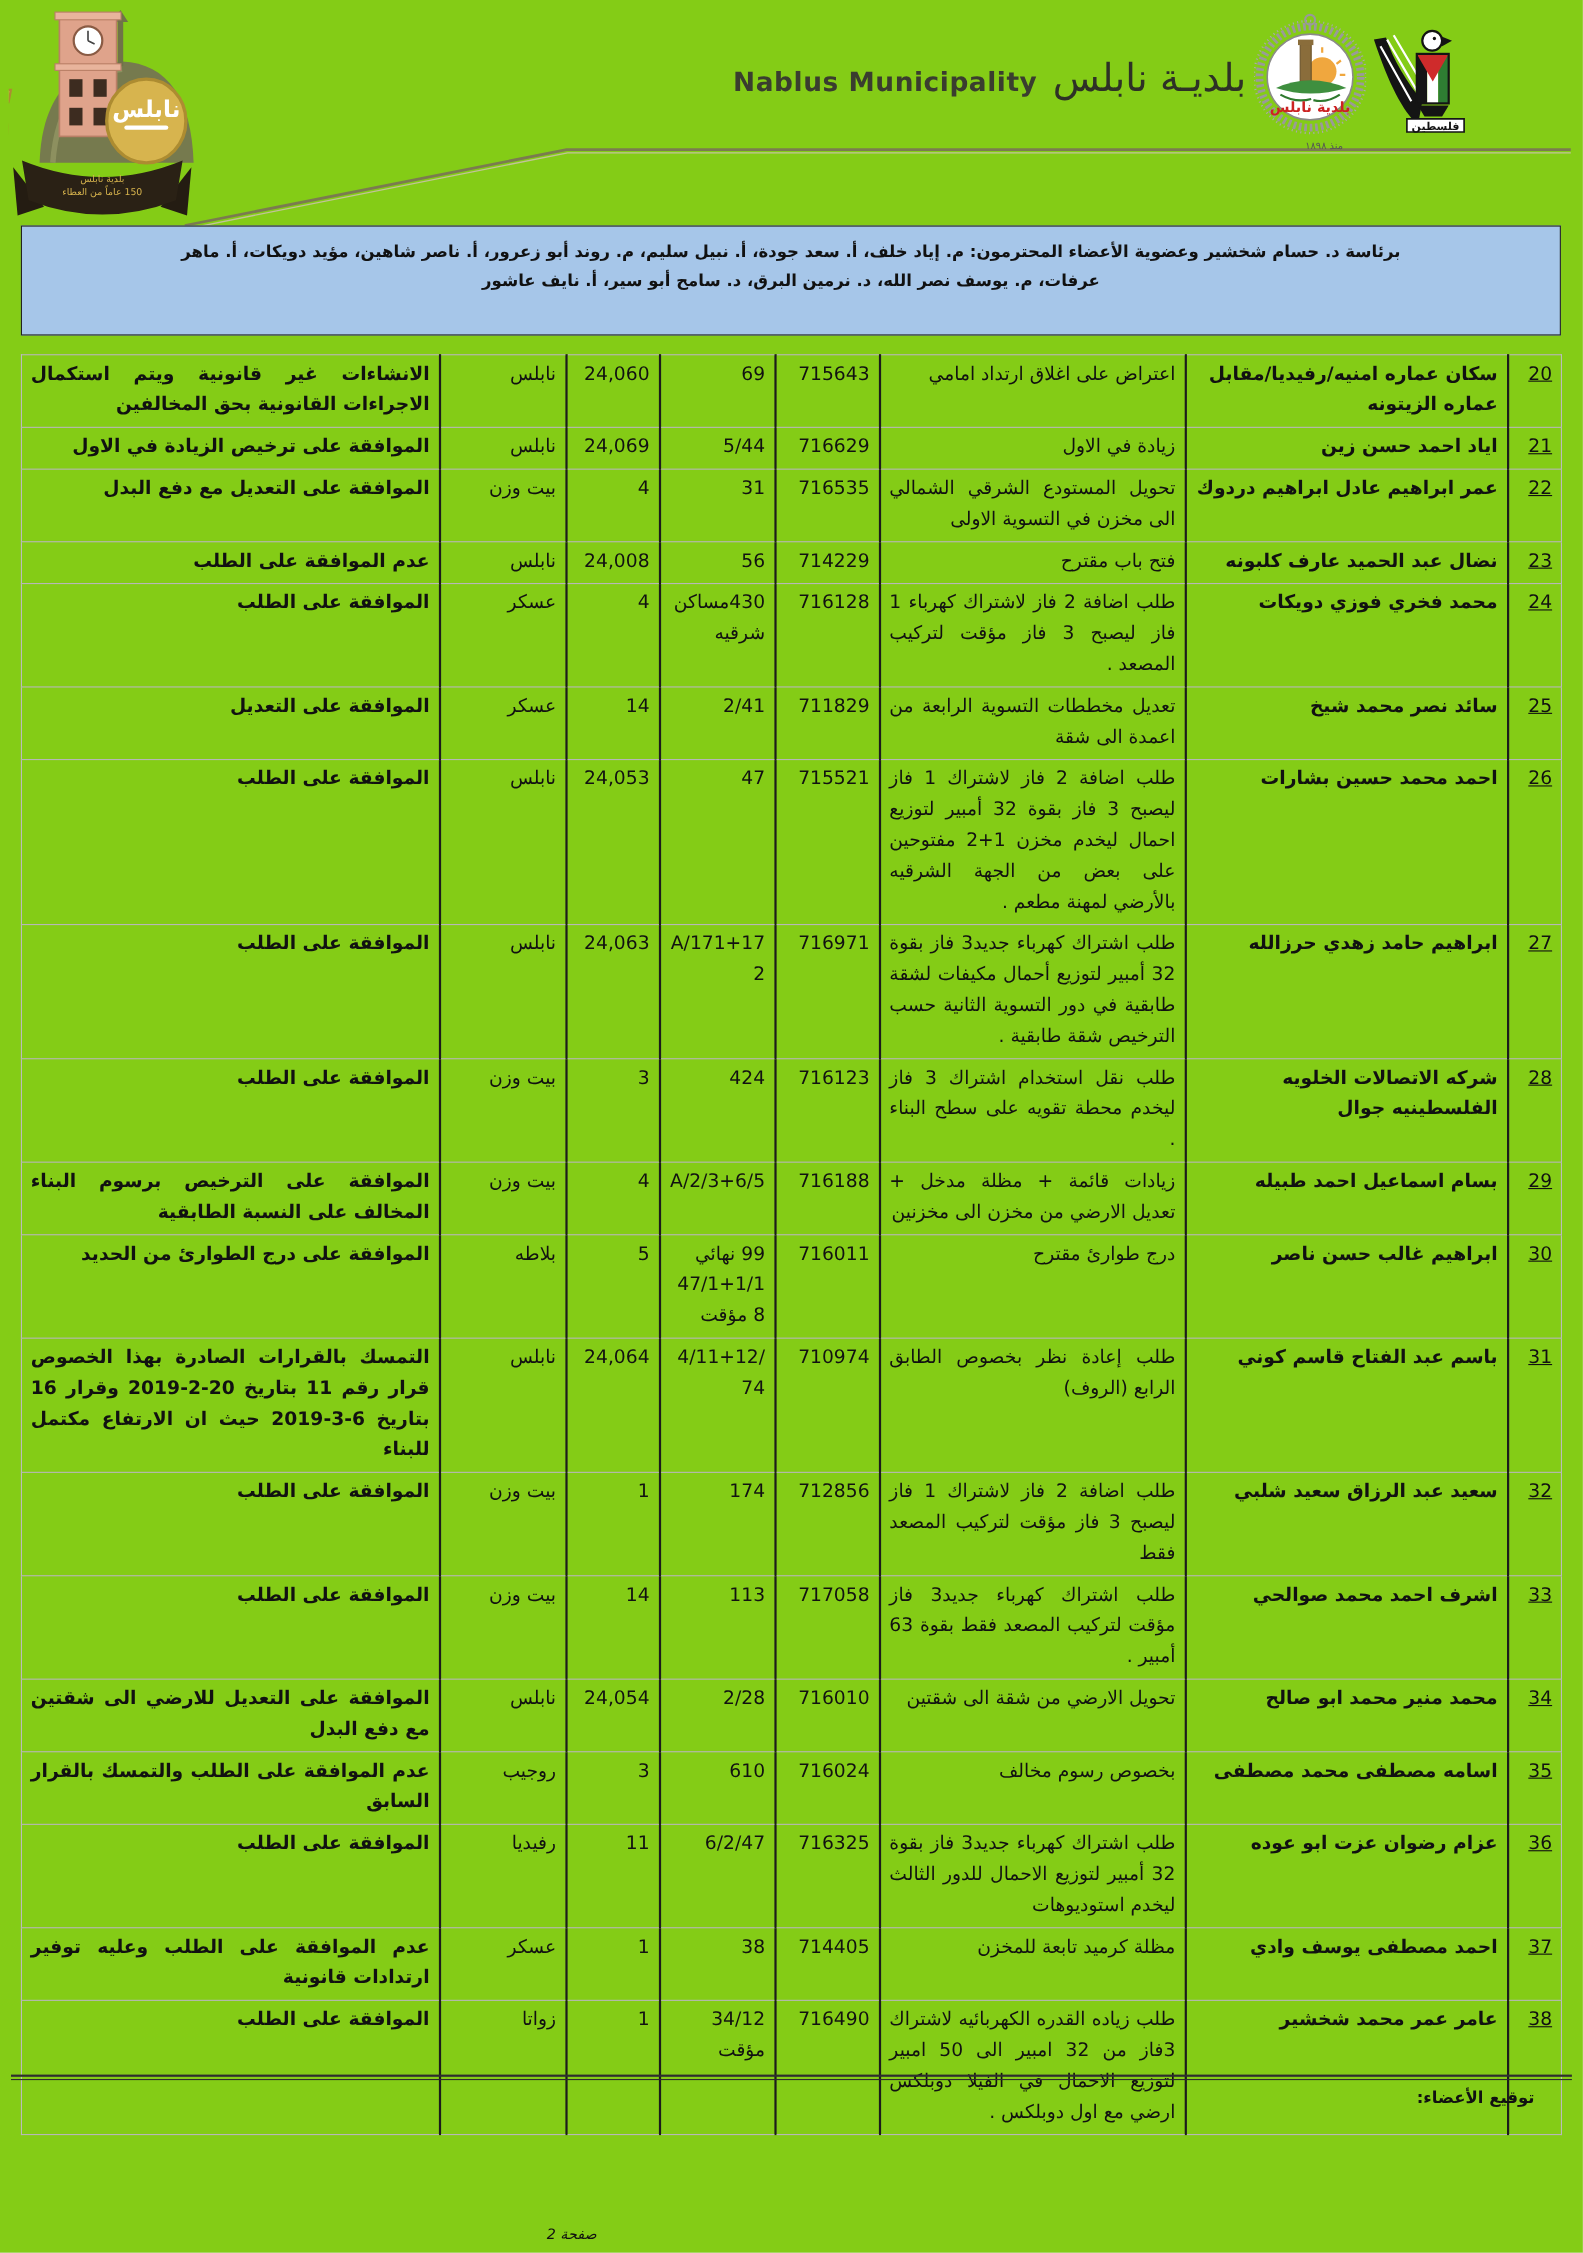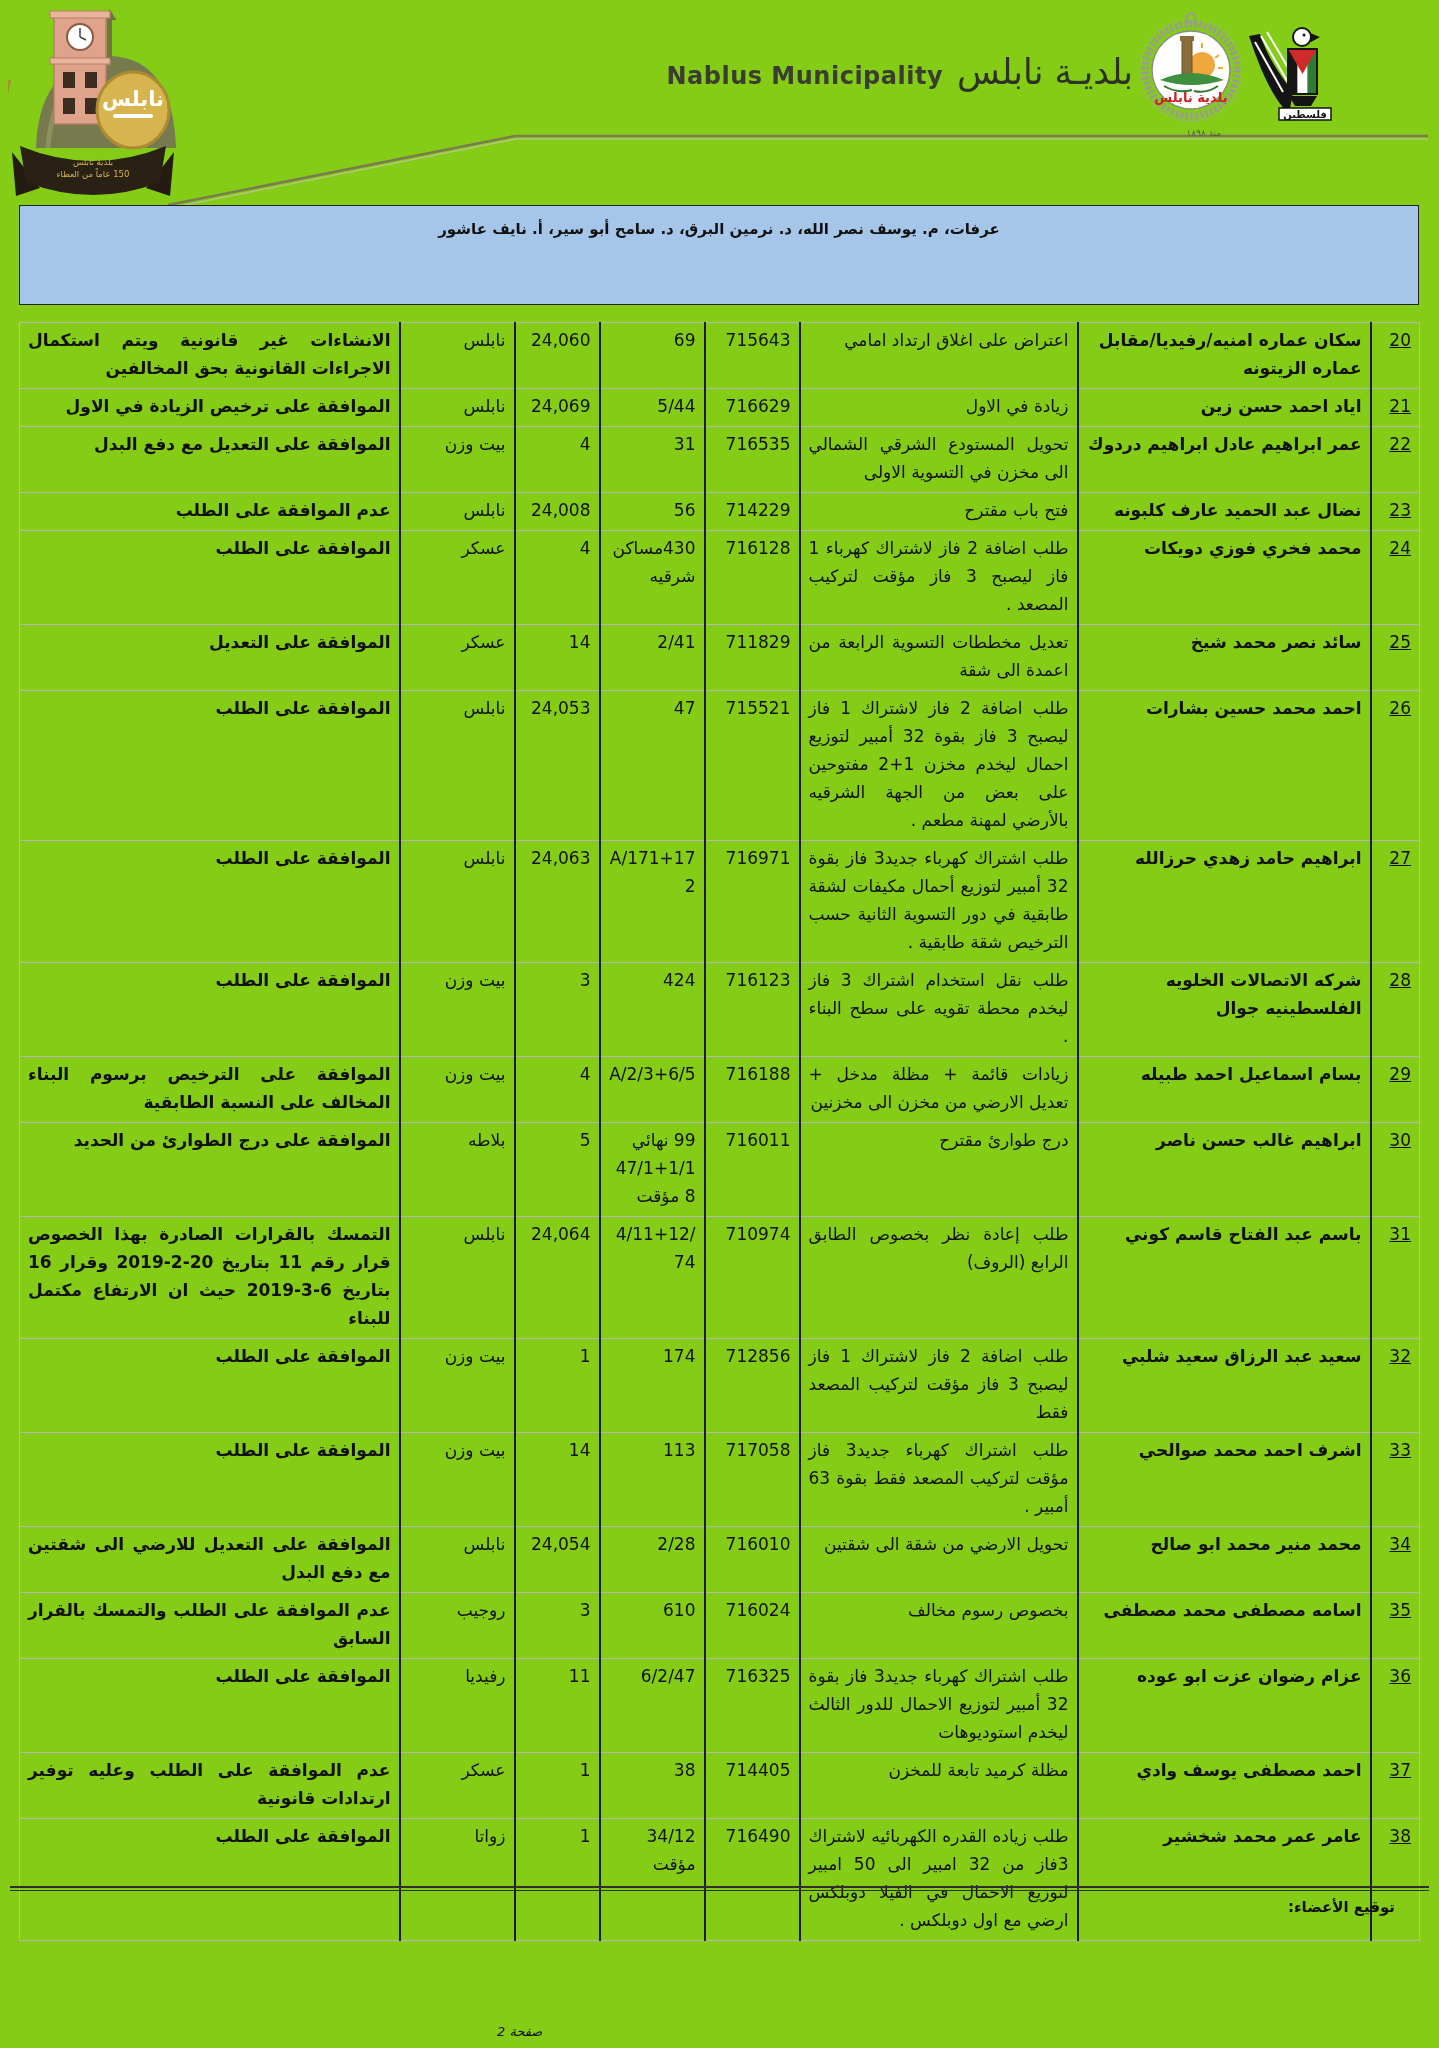--- a/index.html
+++ b/index.html
@@ -111,20 +111,21 @@
   </svg>
 
   <div class="logo-text">
     <span class="logo-ar">بلديـة نابلس</span>
     <span class="logo-en" dir="ltr">Nablus Municipality</span>
   </div>
 
 
   <div class="info-box" style="background: rgb(166, 198, 233);">
     <div class="info-members">
+      <div>برئاسة د. حسام شخشير وعضوية الأعضاء المحترمون: م. إياد خلف، أ. سعد جودة، أ. نبيل سليم، م. روند أبو زعرور، أ. ناصر شاهين، مؤيد دويكات، أ. ماهر</div>
       <div>عرفات، م. يوسف نصر الله، د. نرمين البرق، د. سامح أبو سير، أ. نايف عاشور</div>
     </div>
   </div>
 
   <table class="dec" dir="rtl">
     <colgroup>
       <col style="width:49px">
         <col style="width:293px">
         <col style="width:278px">
         <col style="width:95px">

